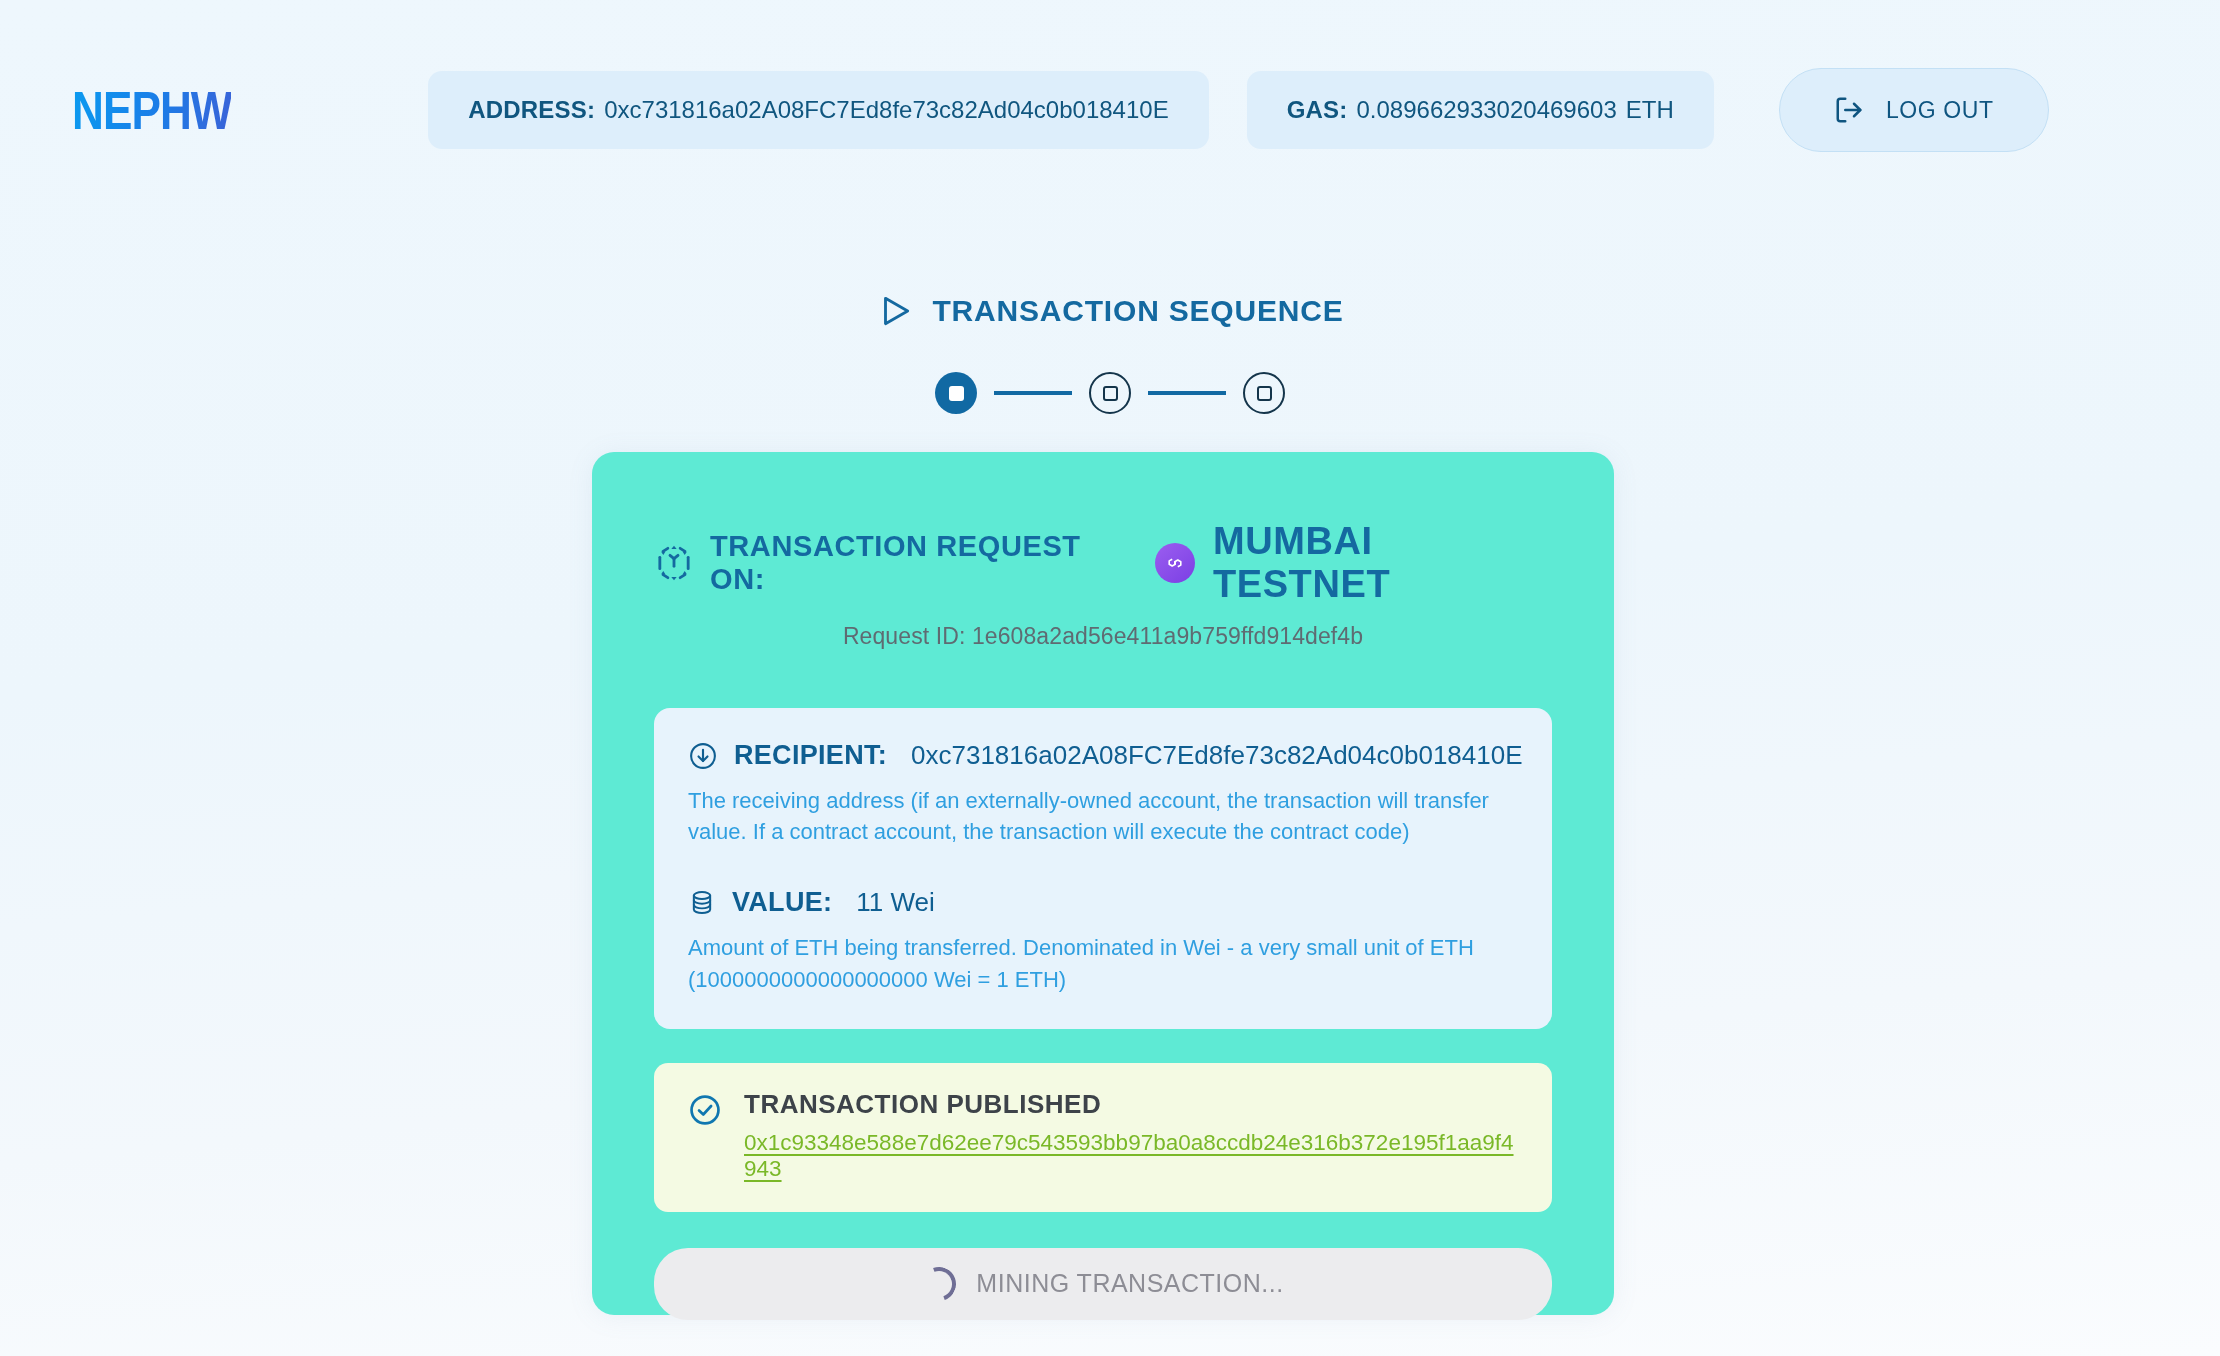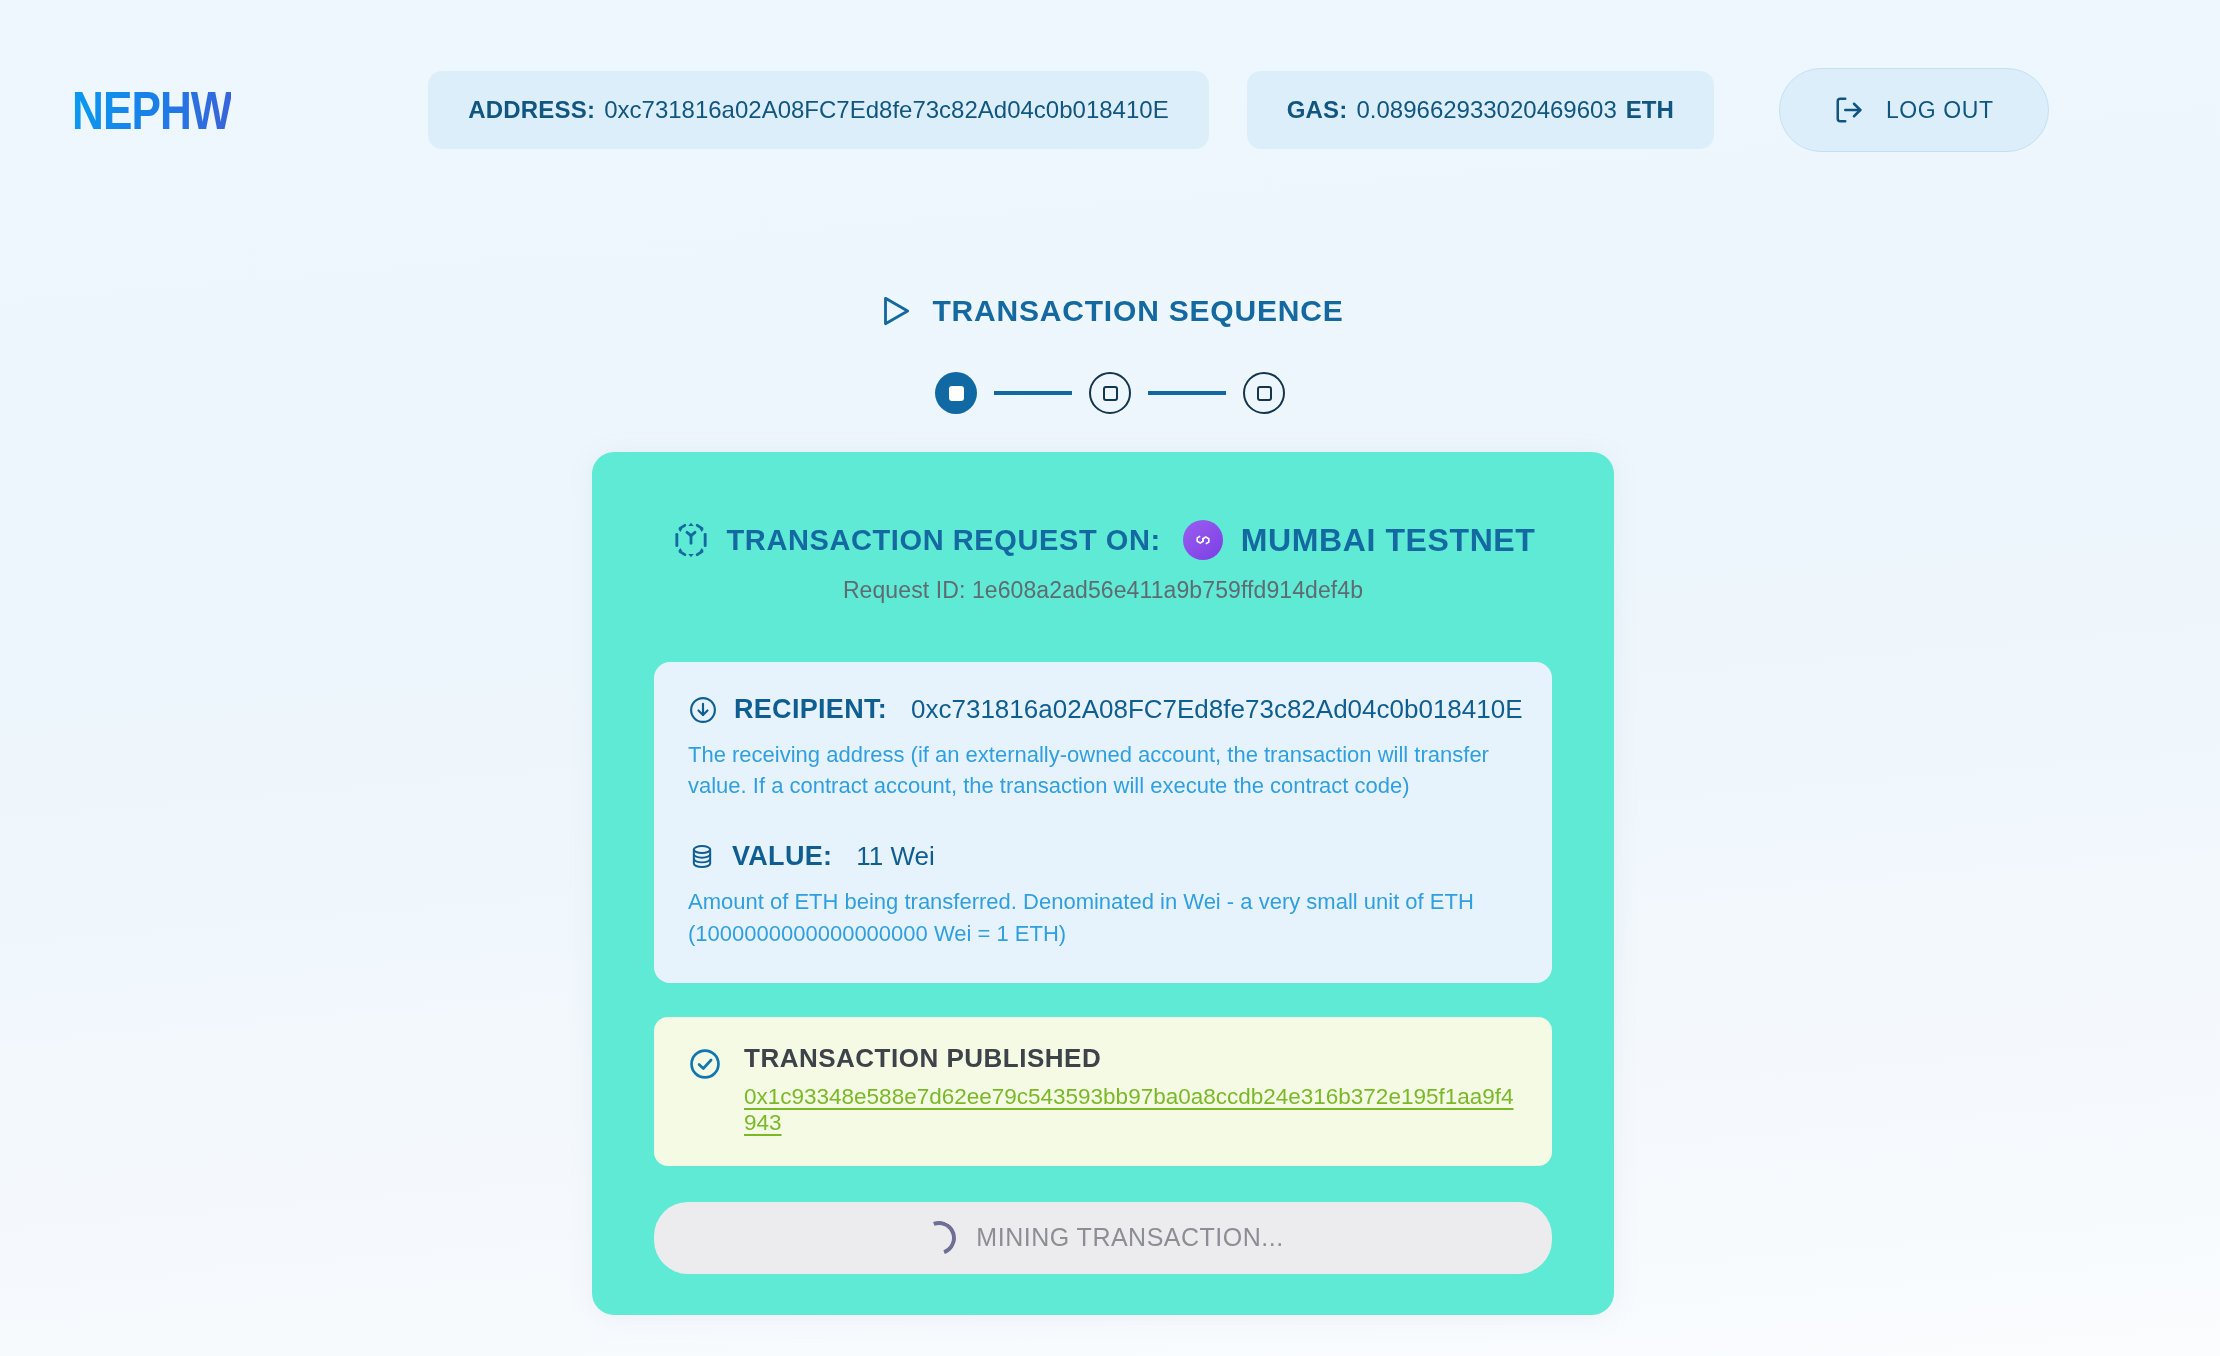--- a/index.html
+++ b/index.html
@@ -74,21 +74,21 @@
 
   .pill-value {
     font-size: 24px;
     font-weight: normal;
     color: #10567f;
     margin-left: 9px;
   }
 
   .pill-unit {
     font-size: 24px;
-    font-weight: bold;
+    font-weight: normal;
     color: #10567f;
     margin-left: 9px;
   }
 
   .logout-btn {
     background: #ddeefb;
     border: 1px solid #c3e0f5;
     border-radius: 44px;
     height: 84px;
     width: 270px;
@@ -199,21 +199,21 @@
   }
 
   .card-title {
     font-size: 29px;
     font-weight: bold;
     color: #1469a0;
     letter-spacing: 0.6px;
   }
 
   .network-name {
-    font-size: 32px;
+    font-size: 38px;
     font-weight: bold;
     color: #1469a0;
     letter-spacing: 0.6px;
   }
 
   .polygon-logo {
     width: 40px;
     height: 40px;
     border-radius: 50%;
     background: linear-gradient(140deg, #9b5ef0 0%, #7b3fe4 100%);

